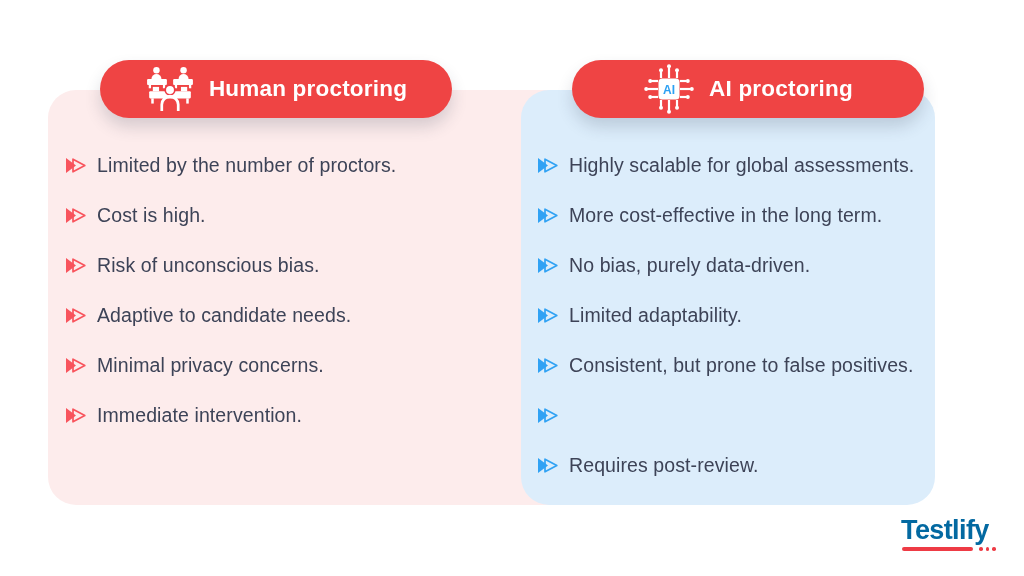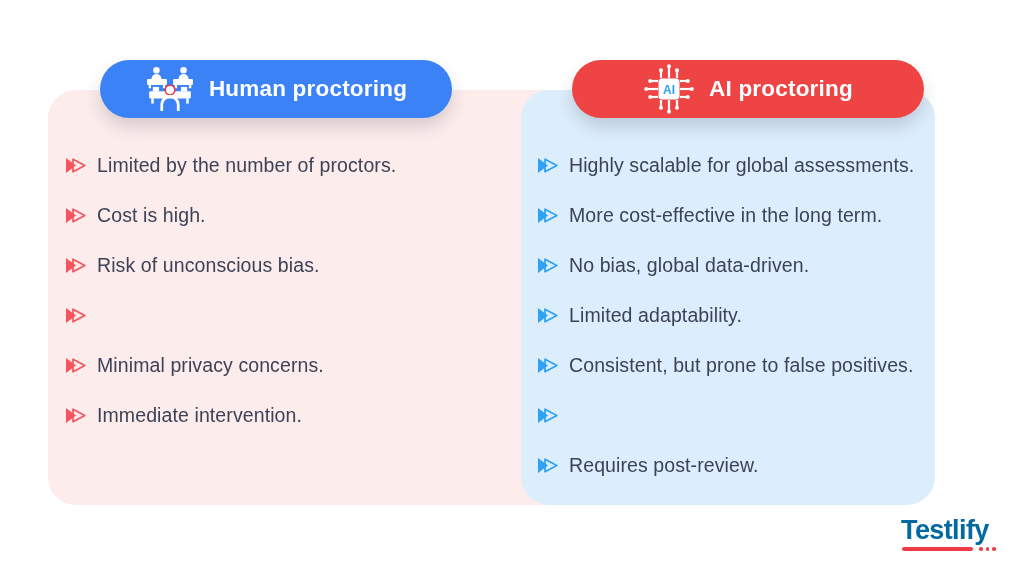--- a/index.html
+++ b/index.html
@@ -13,21 +13,21 @@
   }
   .card.human{left:48px;width:540px;background:#fdecec;}
   .card.ai{left:521px;width:414px;background:#dcedfb;}
 
   .pill{
     position:absolute;top:60px;height:58px;width:352px;border-radius:29px;
     display:flex;align-items:center;justify-content:center;gap:14px;
     box-shadow:0 9px 16px rgba(45,55,80,0.18);
     z-index:3;
   }
-  .pill.human{left:100px;background:#3b82f6;}
+  .pill.human{left:100px;background:#ef4444;}
   .pill.ai{left:572px;background:#ef4444;}
   .pill .hdr{
     color:#ffffff;font-size:22.5px;font-weight:600;letter-spacing:0.2px;
     white-space:nowrap;
   }
   .pill .picon{display:flex;align-items:center;justify-content:center;}
 
   ul.items{
     list-style:none;margin:0;padding:61px 14px 0 17px;
   }
@@ -156,20 +156,21 @@
         </span>
       <span class="row-text">Risk of unconscious bias.</span>
     </li>
     <li class="row">
       <span class="bullet">
           <svg width="22" height="17" viewBox="0 0 22 17">
             <polygon points="1,1 11,8.5 1,16" fill="currentColor"></polygon>
             <polygon points="8,2.2 19.8,8.5 8,14.8" fill="none" stroke="currentColor" stroke-width="1.7" stroke-linejoin="round"></polygon>
           </svg>
         </span>
+      <span class="row-text">Adaptive to candidate needs.</span>
     </li>
     <li class="row">
       <span class="bullet">
           <svg width="22" height="17" viewBox="0 0 22 17">
             <polygon points="1,1 11,8.5 1,16" fill="currentColor"></polygon>
             <polygon points="8,2.2 19.8,8.5 8,14.8" fill="none" stroke="currentColor" stroke-width="1.7" stroke-linejoin="round"></polygon>
           </svg>
         </span>
       <span class="row-text">Minimal privacy concerns.</span>
     </li>
@@ -205,21 +206,21 @@
         </span>
       <span class="row-text">More cost-effective in the long term.</span>
     </li>
     <li class="row">
       <span class="bullet">
           <svg width="22" height="17" viewBox="0 0 22 17">
             <polygon points="1,1 11,8.5 1,16" fill="currentColor"></polygon>
             <polygon points="8,2.2 19.8,8.5 8,14.8" fill="none" stroke="currentColor" stroke-width="1.7" stroke-linejoin="round"></polygon>
           </svg>
         </span>
-      <span class="row-text">No bias, global data-driven.</span>
+      <span class="row-text">No bias, purely data-driven.</span>
     </li>
     <li class="row">
       <span class="bullet">
           <svg width="22" height="17" viewBox="0 0 22 17">
             <polygon points="1,1 11,8.5 1,16" fill="currentColor"></polygon>
             <polygon points="8,2.2 19.8,8.5 8,14.8" fill="none" stroke="currentColor" stroke-width="1.7" stroke-linejoin="round"></polygon>
           </svg>
         </span>
       <span class="row-text">Limited adaptability.</span>
     </li>

